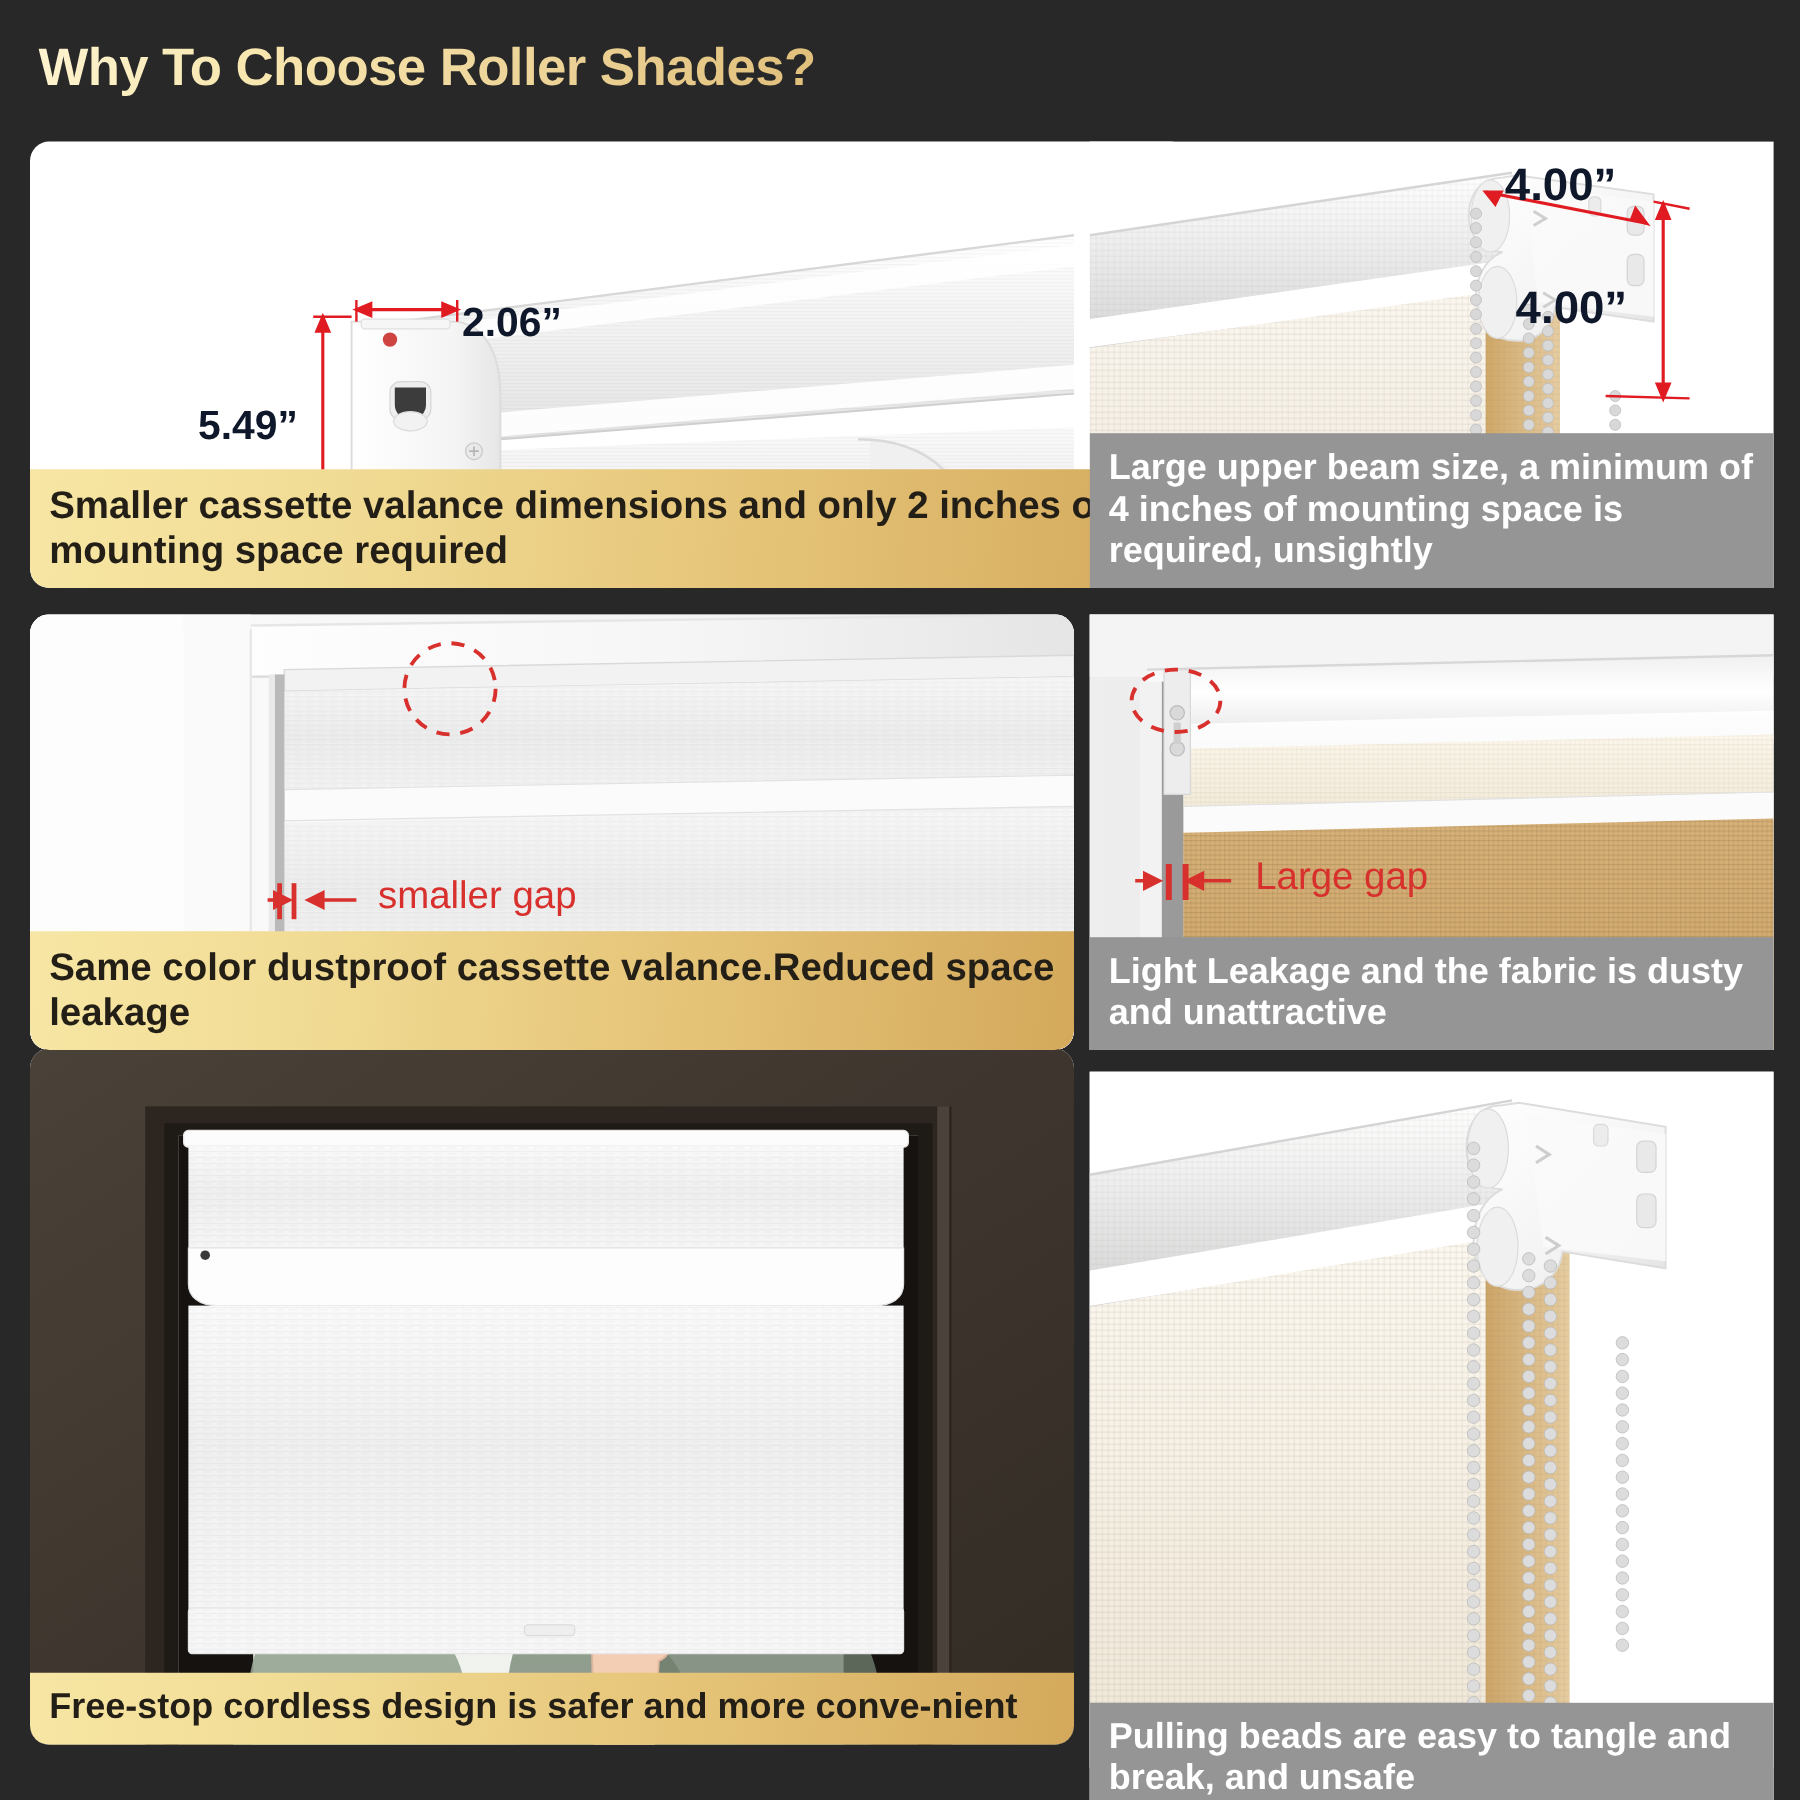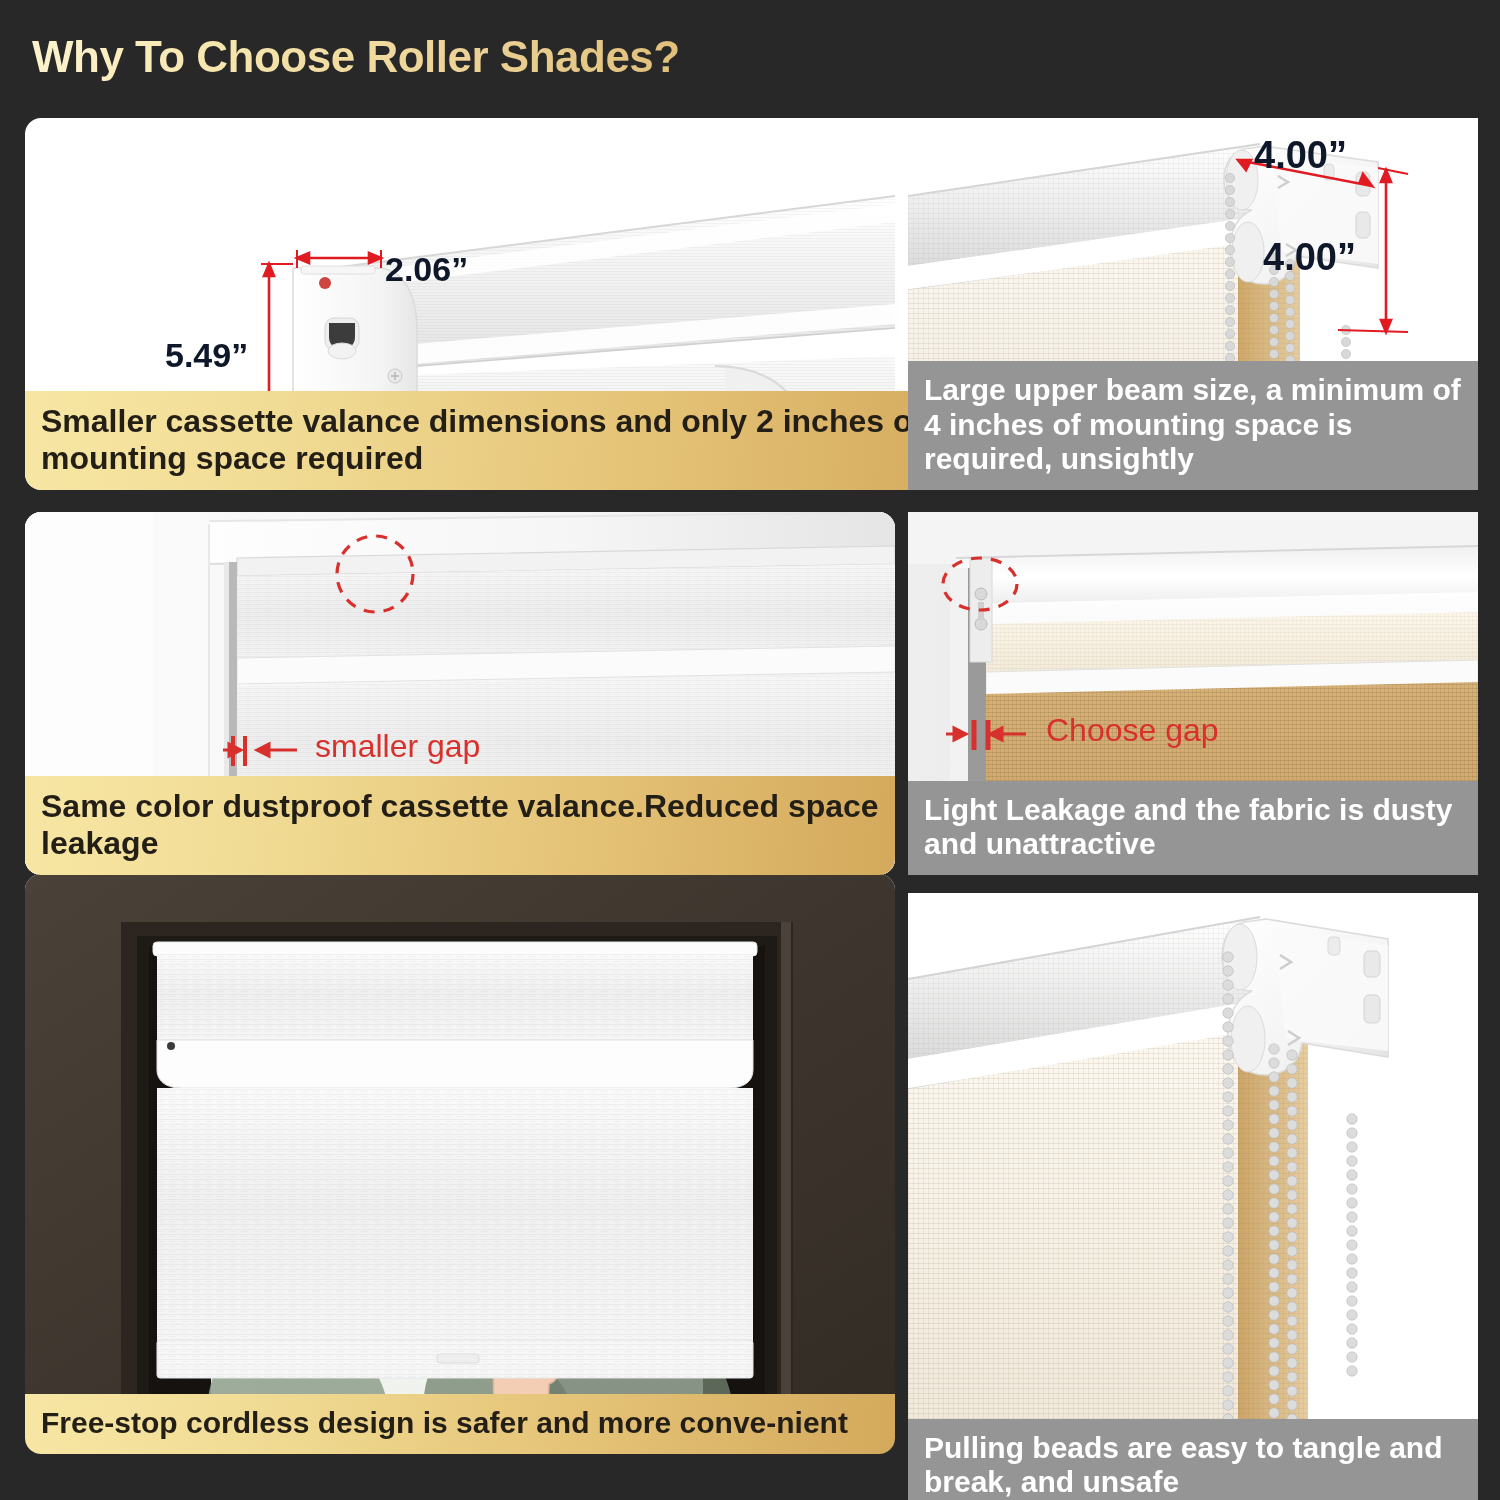--- a/index.html
+++ b/index.html
@@ -454,21 +454,21 @@
       <g fill="#d8302c" stroke="#d8302c" stroke-width="3">
         <path d="M 38,222 L 58,222"></path>
         <polygon points="58,222 46,216 46,228"></polygon>
         <path d="M 118,222 L 82,222"></path>
         <polygon points="82,222 94,216 94,228"></polygon>
         <path d="M 66,208 L 66,238" stroke-width="5"></path>
         <path d="M 80,208 L 80,238" stroke-width="5"></path>
       </g>
     </svg>
 
-    <div class="ann-label" style="left:138px; top:200px; font-size:32px;">Choose gap</div>
+    <div class="ann-label" style="left:138px; top:200px; font-size:32px;">Large gap</div>
   </div>
 
   <div class="caption grey">Light Leakage and the fabric is dusty and unattractive</div>
 </div>
 
 <div class="panel good p5">
   <div class="stage">
     <svg width="870" height="580" viewBox="0 0 870 580">
       <defs>
         <linearGradient id="g5room" x1="0" y1="0" x2="1" y2="1">

